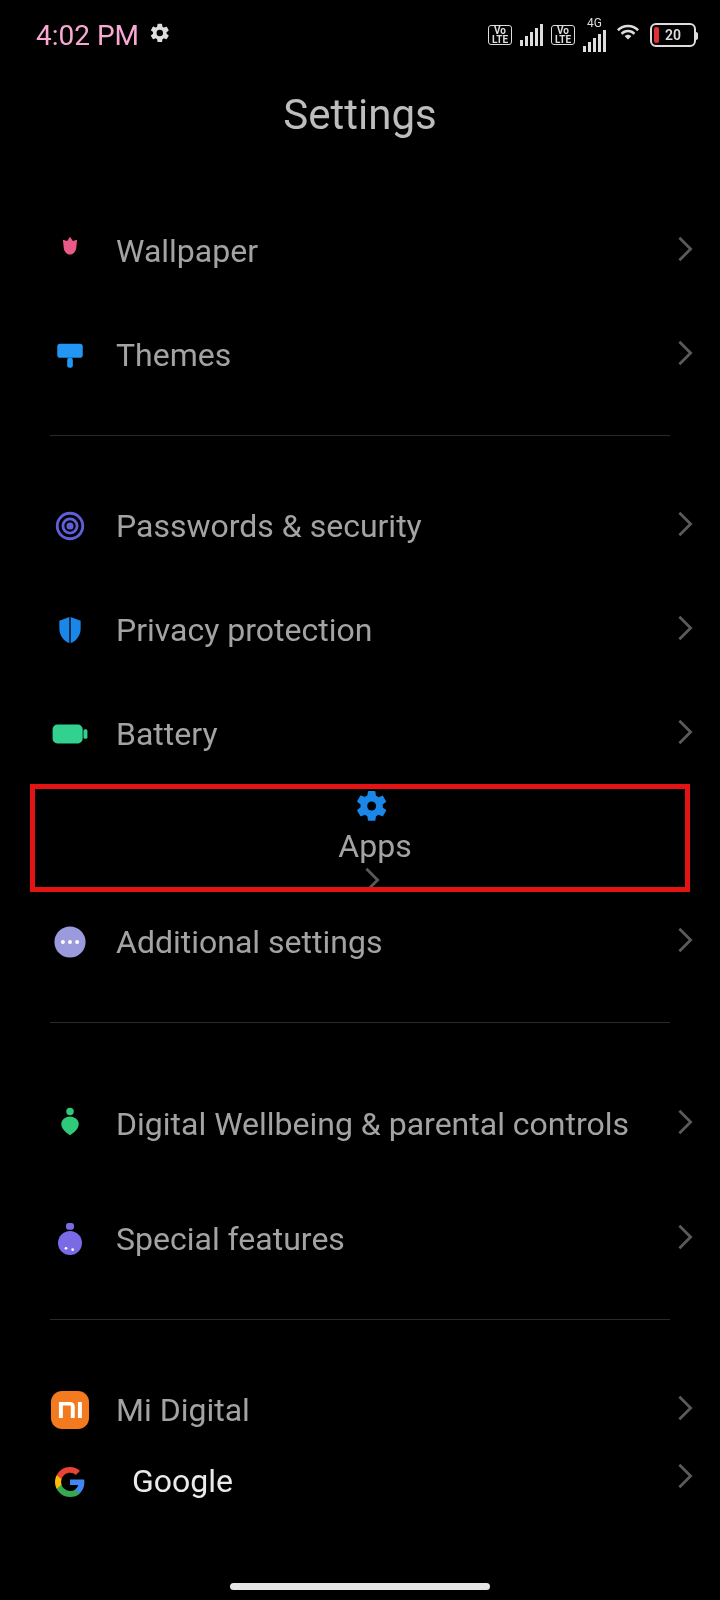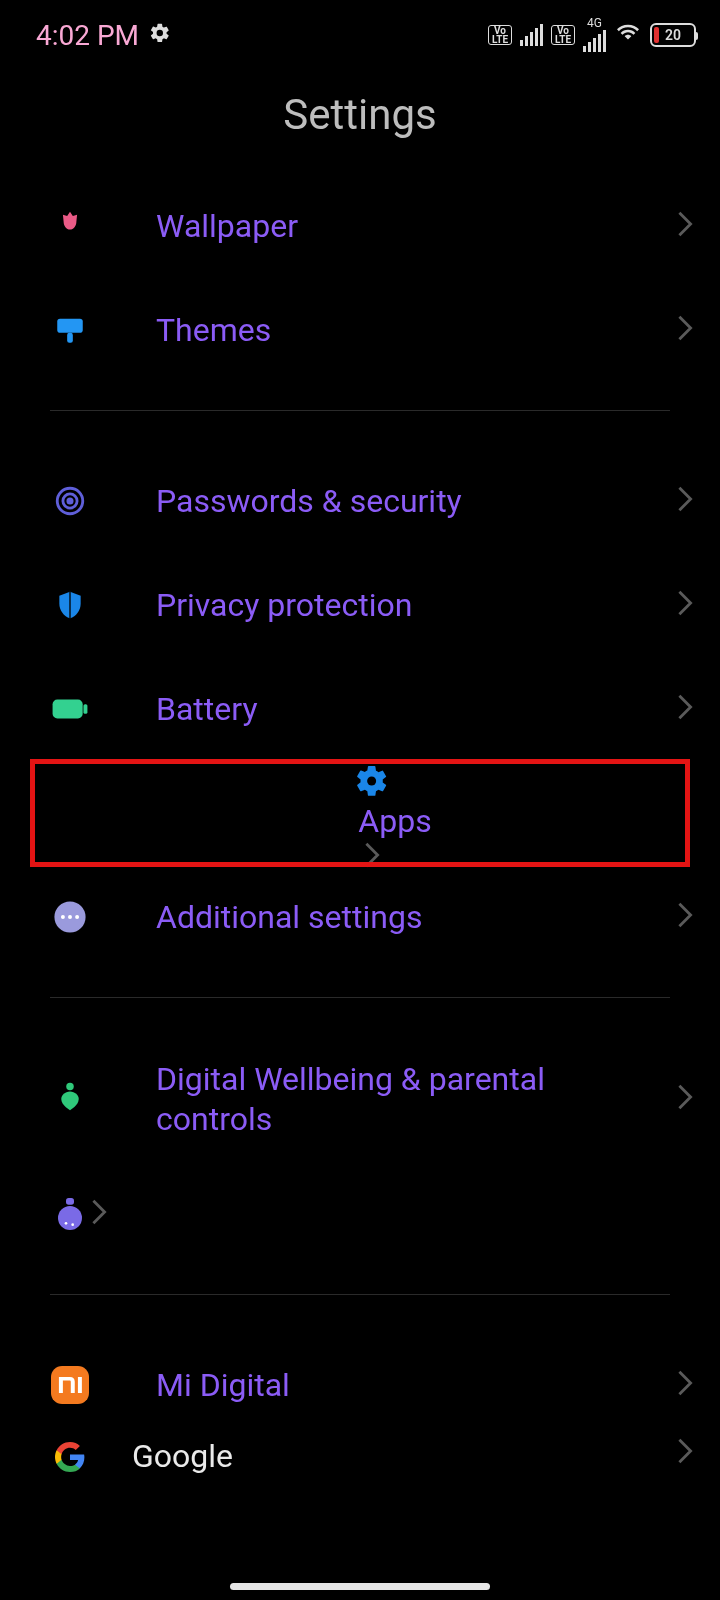--- a/index.html
+++ b/index.html
@@ -60,43 +60,43 @@
     width:3px; height:8px; background:#ddd; border-radius:0 2px 2px 0;
   }
   .batt-fill { width:14%; height:100%; background:#e03030; border-radius:2px;}
   .batt-txt { position:absolute; left:0; right:0; text-align:center; font-size:14px; color:#ddd; font-weight:600;}
   
   .title {
     text-align: center;
     font-size: 42px;
     color: #bdbdbd;
     margin-top: 20px;
-    margin-bottom: 35px;
+    margin-bottom: 60px;
   }
   
   .row {
     display: flex;
     align-items: center;
     height: 104px;
     padding: 0 26px 0 50px;
     position: relative;
   }
   .row.tall { height: 126px; }
   .icon-slot {
     width: 40px;
     height: 40px;
     display:flex;
     align-items:center;
     justify-content:center;
     flex-shrink:0;
   }
   .row .label {
-    margin-left: 66px;
+    margin-left: 26px;
     font-size: 32px;
-    color: #8b5cf6;
+    color: #a3a3a3;
     flex: 1;
     line-height: 1.25;
     padding-right: 20px;
   }
   .chevron {
     color: #5a5a5a;
   }
   .divider {
     height: 1px;
     background: #2a2a2a;
@@ -295,20 +295,21 @@
 
 <div class="row">
   <span class="icon-slot">
     <svg width="32" height="36" viewBox="0 0 24 26" fill="#7a6ae6">
         <rect x="9" y="1" width="6" height="5" rx="2"></rect>
         <circle cx="12" cy="16" r="9"></circle>
         <circle cx="9" cy="20" r="1" fill="#fff"></circle>
         <circle cx="14" cy="21" r="1" fill="#fff"></circle>
       </svg>
   </span>
+  <span class="label">Special features</span>
   <span class="chevron"><svg width="18" height="28" viewBox="0 0 12 20" fill="none" stroke="#5a5a5a" stroke-width="2">
         <path d="M2 2l8 8-8 8"></path>
       </svg></span>
 </div>
 
 <div class="divider"></div>
 
 <div class="row">
   <span class="icon-slot">
     <svg width="38" height="38" viewBox="0 0 24 24">

